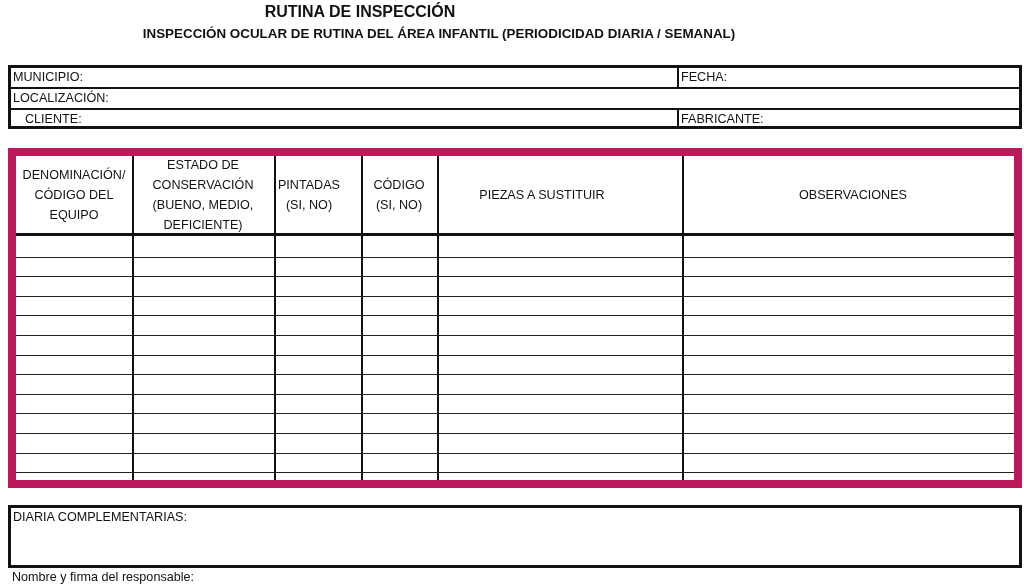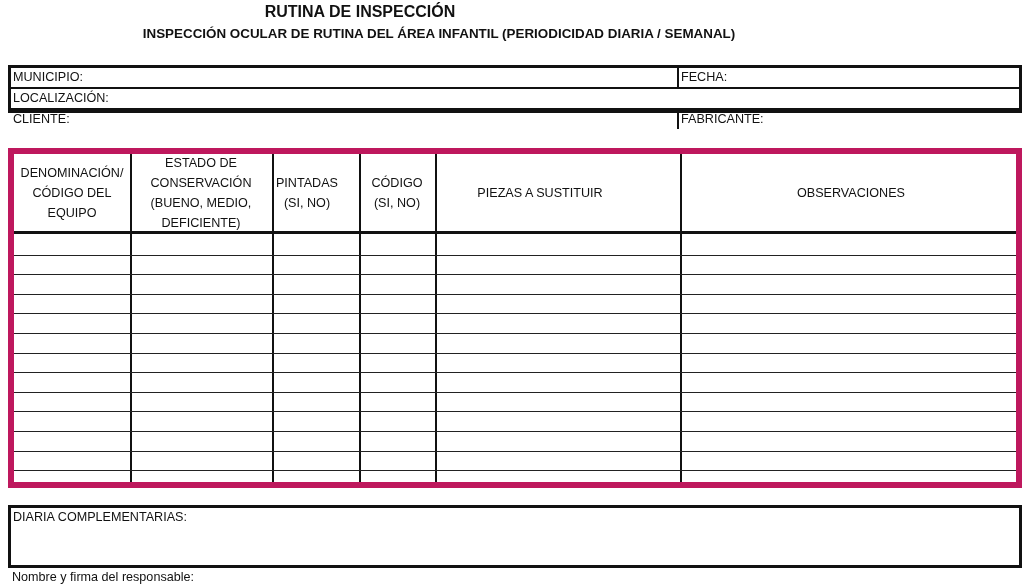--- a/index.html
+++ b/index.html
@@ -10,34 +10,34 @@
     position: absolute; left: 0; top: 3px; width: 720px; text-align: center;
     font-weight: bold; font-size: 16px; letter-spacing: 0px;
   }
   .subtitle {
     position: absolute; left: 0; top: 26px; width: 878px; text-align: center;
     font-weight: bold; font-size: 13.4px;
   }
 
   
   .info {
-    position: absolute; left: 8px; top: 65px; width: 1014px; height: 48px;
+    position: absolute; left: 8px; top: 65px; width: 1014px; height: 64px;
     border: 3px solid #111;
   }
   .info-row { position: absolute; left: 0; width: 100%; height: 21px; border-bottom: 2px solid #111; }
   .info-row:last-child { border-bottom: none; }
   .info-cell {
     position: absolute; top: 0; height: 100%; font-size: 12.6px; line-height: 19px; padding-left: 2px; white-space: nowrap;
   }
   .info-cell.right { border-left: 2px solid #111; }
 
   
   .grid {
     position: absolute; left: 8px; top: 148px; width: 1014px; height: 340px;
-    border: 6px solid #be185d;
+    border: 8px solid #be185d;
   }
   .col-line { position: absolute; top: 0; bottom: 0; border-left: 2px solid #111; }
   .header-sep { position: absolute; left: 0; right: 0; top: 77px; border-top: 3px solid #111; }
   .row-line { position: absolute; left: 0; right: 0; border-top: 1.6px solid #222; }
   .hcell {
     position: absolute; top: 0; height: 77px; display: flex; align-items: center; justify-content: center;
     text-align: center; font-size: 12.6px; line-height: 20px; padding: 0 2px;
   }
   .drow { position: absolute; left: 0; right: 0; height: 21.6px; }
 
@@ -67,21 +67,21 @@
       <span></span>
     </div>
   </div>
   <div class="info-row" style="top:21px;">
     <div class="info-cell" style="left:0;right:0;">
       <span>LOCALIZACIÓN:</span>
       <span></span>
     </div>
   </div>
   <div class="info-row" style="top:42px;height:16px;">
-    <div class="info-cell" style="left:0;width:666px;height:19px;border-radius:7px;">
+    <div class="info-cell" style="left:12px;width:666px;height:19px;border-radius:7px;">
       <span>CLIENTE:</span>
       <span></span>
     </div>
     <div class="info-cell right" style="left:666px;right:0;height:19px;">
       <span>FABRICANTE:</span>
       <span></span>
     </div>
   </div>
 </div>
 

